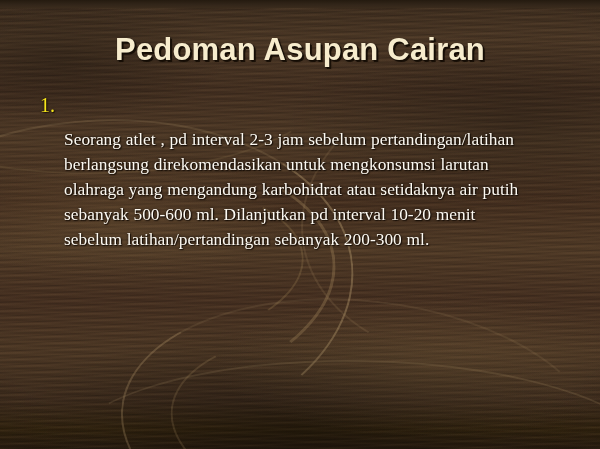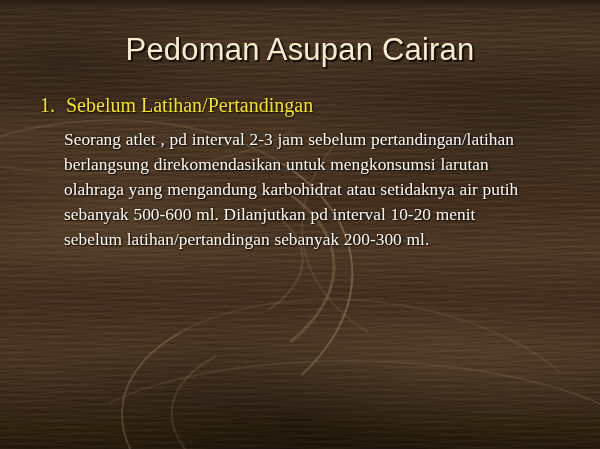--- a/index.html
+++ b/index.html
@@ -173,21 +173,21 @@
     z-index: 5;
   }
 
   .slide-title {
     position: absolute;
     left: 0; right: 0;
     top: 32px;
     text-align: center;
     font-family: "Liberation Sans", sans-serif;
     font-size: 31px;
-    font-weight: normal;
+    font-weight: bold;
     letter-spacing: 0.2px;
     color: #f7eccd;
     text-shadow:
       2px 2px 0 rgba(20,12,4,0.85),
       1px 1px 2px rgba(0,0,0,0.9);
     white-space: nowrap;
   }
 
   .body-block {
     position: absolute;
@@ -255,20 +255,19 @@
   <div class="top-band"></div>
 
   <div class="content">
 
     <div class="slide-title">Pedoman Asupan Cairan</div>
 
     <div class="body-block">
 
       <div class="numbered-item">
         <span class="item-number">1.</span>
-        <span class="item-label">Sebelum Latihan/Pertandingan</span>
       </div>
 
       <div class="paragraph">Seorang atlet , pd interval 2-3 jam sebelum pertandingan/latihan berlangsung direkomendasikan untuk mengkonsumsi larutan olahraga yang mengandung karbohidrat atau setidaknya air putih sebanyak 500-600 ml. Dilanjutkan pd interval 10-20 menit sebelum latihan/pertandingan  sebanyak 200-300 ml.</div>
 
     </div>
   </div>
 </div>
 
 </body></html>

